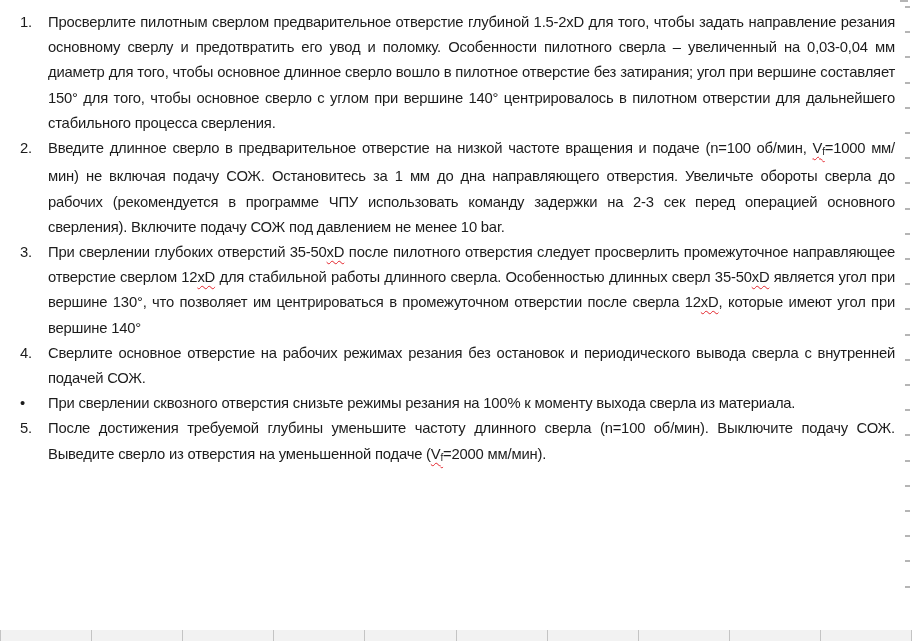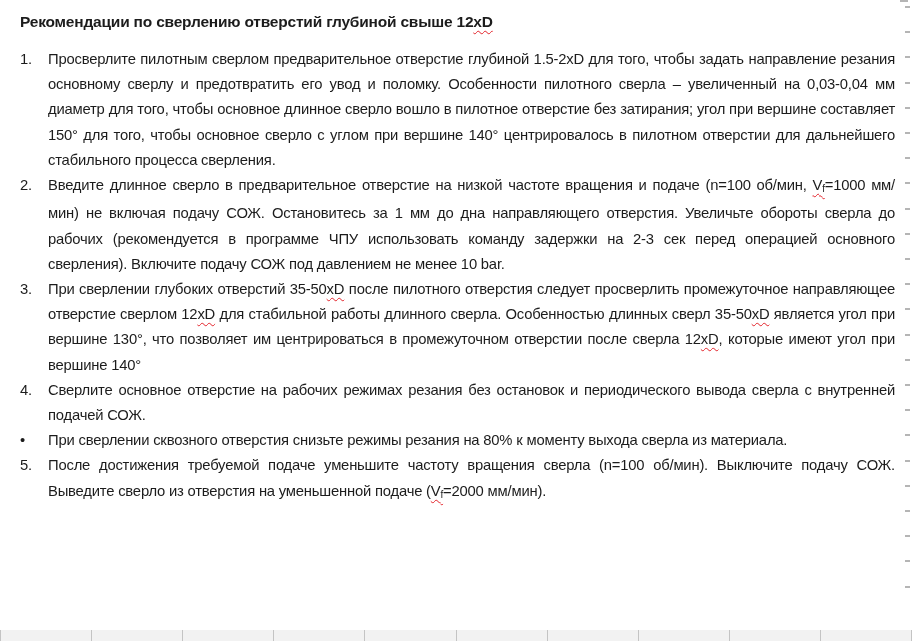--- a/index.html
+++ b/index.html
@@ -35,45 +35,44 @@
   }
   .tick{position:absolute;top:0;width:1px;height:11px;}
   .edge-marks{position:absolute;top:0;right:0;width:10px;bottom:12px;}
   .edge-dash{position:absolute;right:2px;width:5px;height:2px;}
   .corner-mark{position:absolute;top:0;right:4px;width:8px;height:2px;}
 </style>
 </head>
 <body>
 
 <div class="page">
-  <h1 class="title"><span>Рекомендации по сверлению отверстий глубиной свыше 12</span><span class="spell" style="text-decoration-color: rgb(227, 36, 43);">xD</span></h1>
   <div class="list">
       <div class="item">
         <div class="marker">1.</div>
         <div class="body"><span>Просверлите пилотным сверлом предварительное отверстие глубиной 1.5-2xD для того, чтобы задать направление резания основному сверлу и предотвратить его увод и поломку. Особенности пилотного сверла – увеличенный на 0,03-0,04 мм диаметр для того, чтобы основное длинное сверло вошло в пилотное отверстие без затирания; угол при вершине составляет 150° для того, чтобы основное сверло с углом при вершине 140° центрировалось в пилотном отверстии для дальнейшего стабильного процесса сверления.</span></div>
       </div>
       <div class="item">
         <div class="marker">2.</div>
         <div class="body"><span>Введите длинное сверло в предварительное отверстие на низкой частоте вращения и подаче (n=100 об/мин, </span><span class="spell" style="text-decoration-color: rgb(227, 36, 43);">V</span><span class="spell sub" style="text-decoration-color: rgb(227, 36, 43);">f</span><span>=1000 мм/мин) не включая подачу СОЖ. Остановитесь за 1 мм до дна направляющего отверстия. Увеличьте обороты сверла до рабочих (рекомендуется в программе ЧПУ использовать команду задержки на 2-3 сек перед операцией основного сверления). Включите подачу СОЖ под давлением не менее 10 bar.</span></div>
       </div>
       <div class="item">
         <div class="marker">3.</div>
         <div class="body"><span>При сверлении глубоких отверстий 35-50</span><span class="spell" style="text-decoration-color: rgb(227, 36, 43);">xD</span><span> после пилотного отверстия следует просверлить промежуточное направляющее отверстие сверлом 12</span><span class="spell" style="text-decoration-color: rgb(227, 36, 43);">xD</span><span> для стабильной работы длинного сверла. Особенностью длинных сверл 35-50</span><span class="spell" style="text-decoration-color: rgb(227, 36, 43);">xD</span><span> является угол при вершине 130°, что позволяет им центрироваться в промежуточном отверстии после сверла 12</span><span class="spell" style="text-decoration-color: rgb(227, 36, 43);">xD</span><span>, которые имеют угол при вершине 140°</span></div>
       </div>
       <div class="item">
         <div class="marker">4.</div>
         <div class="body"><span>Сверлите основное отверстие на рабочих режимах резания без остановок и периодического вывода сверла с внутренней подачей СОЖ.</span></div>
       </div>
       <div class="item">
         <div class="marker">•</div>
-        <div class="body"><span>При сверлении сквозного отверстия снизьте режимы резания на 80% к моменту выхода сверла из материала.</span></div>
+        <div class="body"><span>При сверлении сквозного отверстия снизьте режимы резания на 100% к моменту выхода сверла из материала.</span></div>
       </div>
       <div class="item">
         <div class="marker">5.</div>
-        <div class="body"><span>После достижения требуемой подаче уменьшите частоту вращения сверла (n=100 об/мин). Выключите подачу СОЖ. Выведите сверло из отверстия на уменьшенной подаче (</span><span class="spell" style="text-decoration-color: rgb(227, 36, 43);">V</span><span class="spell sub" style="text-decoration-color: rgb(227, 36, 43);">f</span><span>=2000 мм/мин).</span></div>
+        <div class="body"><span>После достижения требуемой глубины уменьшите частоту длинного сверла (n=100 об/мин). Выключите подачу СОЖ. Выведите сверло из отверстия на уменьшенной подаче (</span><span class="spell" style="text-decoration-color: rgb(227, 36, 43);">V</span><span class="spell sub" style="text-decoration-color: rgb(227, 36, 43);">f</span><span>=2000 мм/мин).</span></div>
       </div>
     </div>
 </div>
 
 <div class="edge-marks">
     <div class="edge-dash" style="top: 6px; background: rgb(181, 181, 181);"></div>
     <div class="edge-dash" style="top: 31px; background: rgb(181, 181, 181);"></div>
     <div class="edge-dash" style="top: 56px; background: rgb(181, 181, 181);"></div>
     <div class="edge-dash" style="top: 82px; background: rgb(181, 181, 181);"></div>
     <div class="edge-dash" style="top: 107px; background: rgb(181, 181, 181);"></div>

